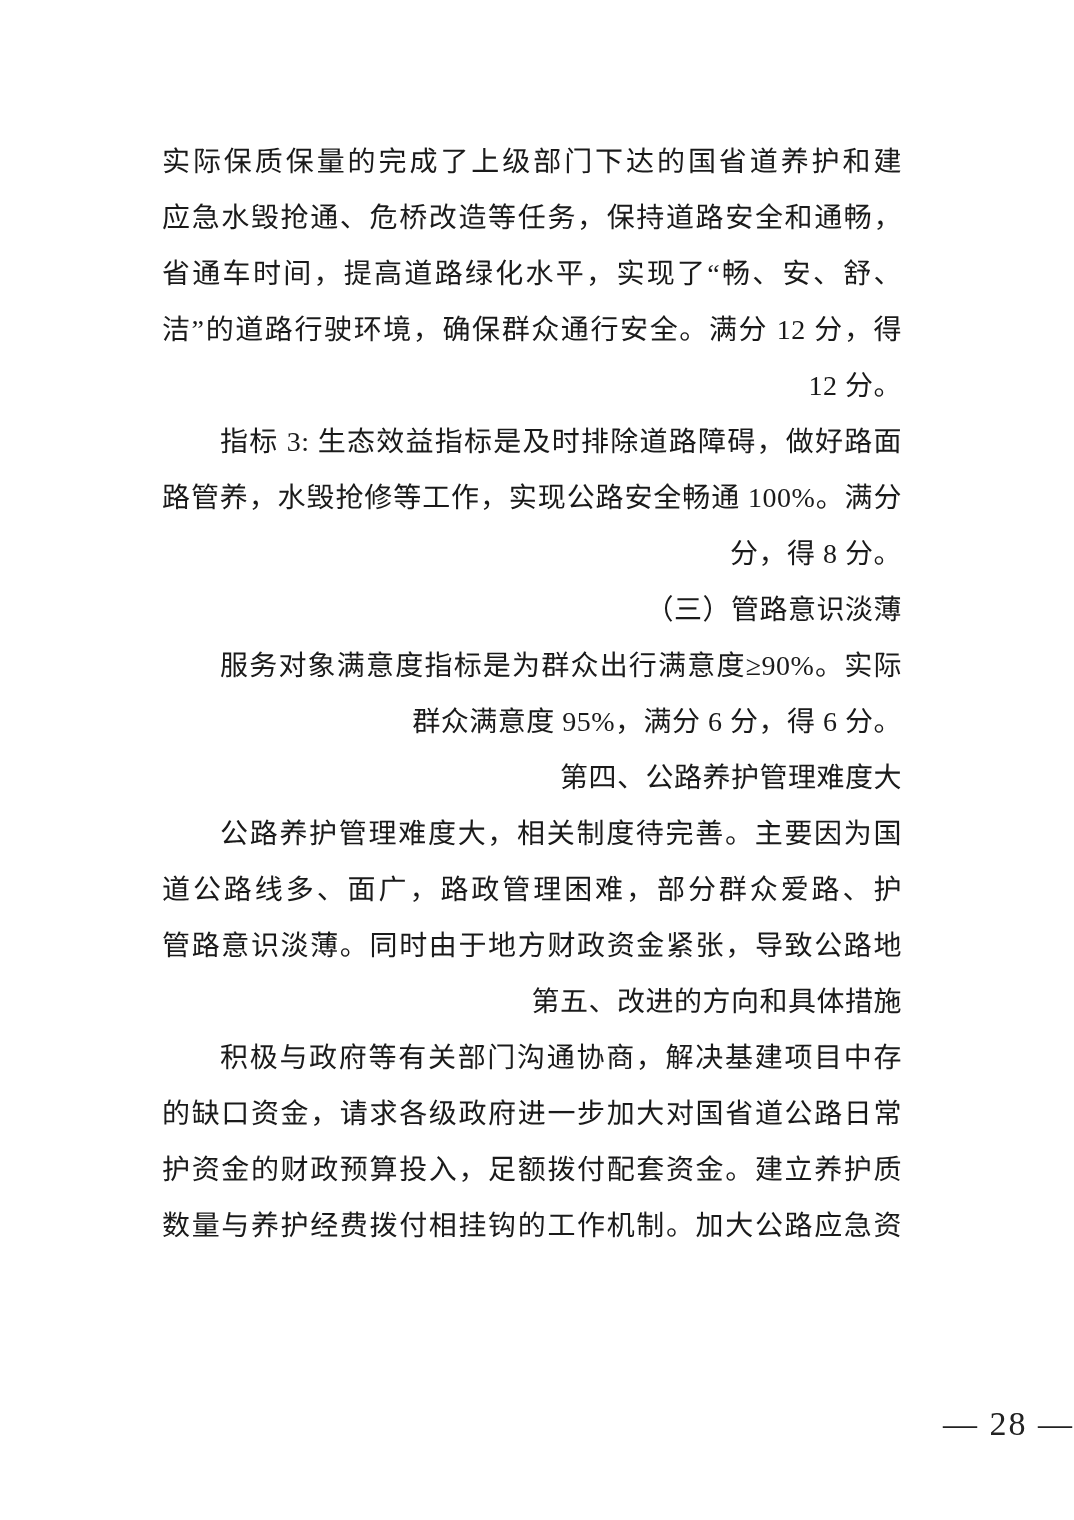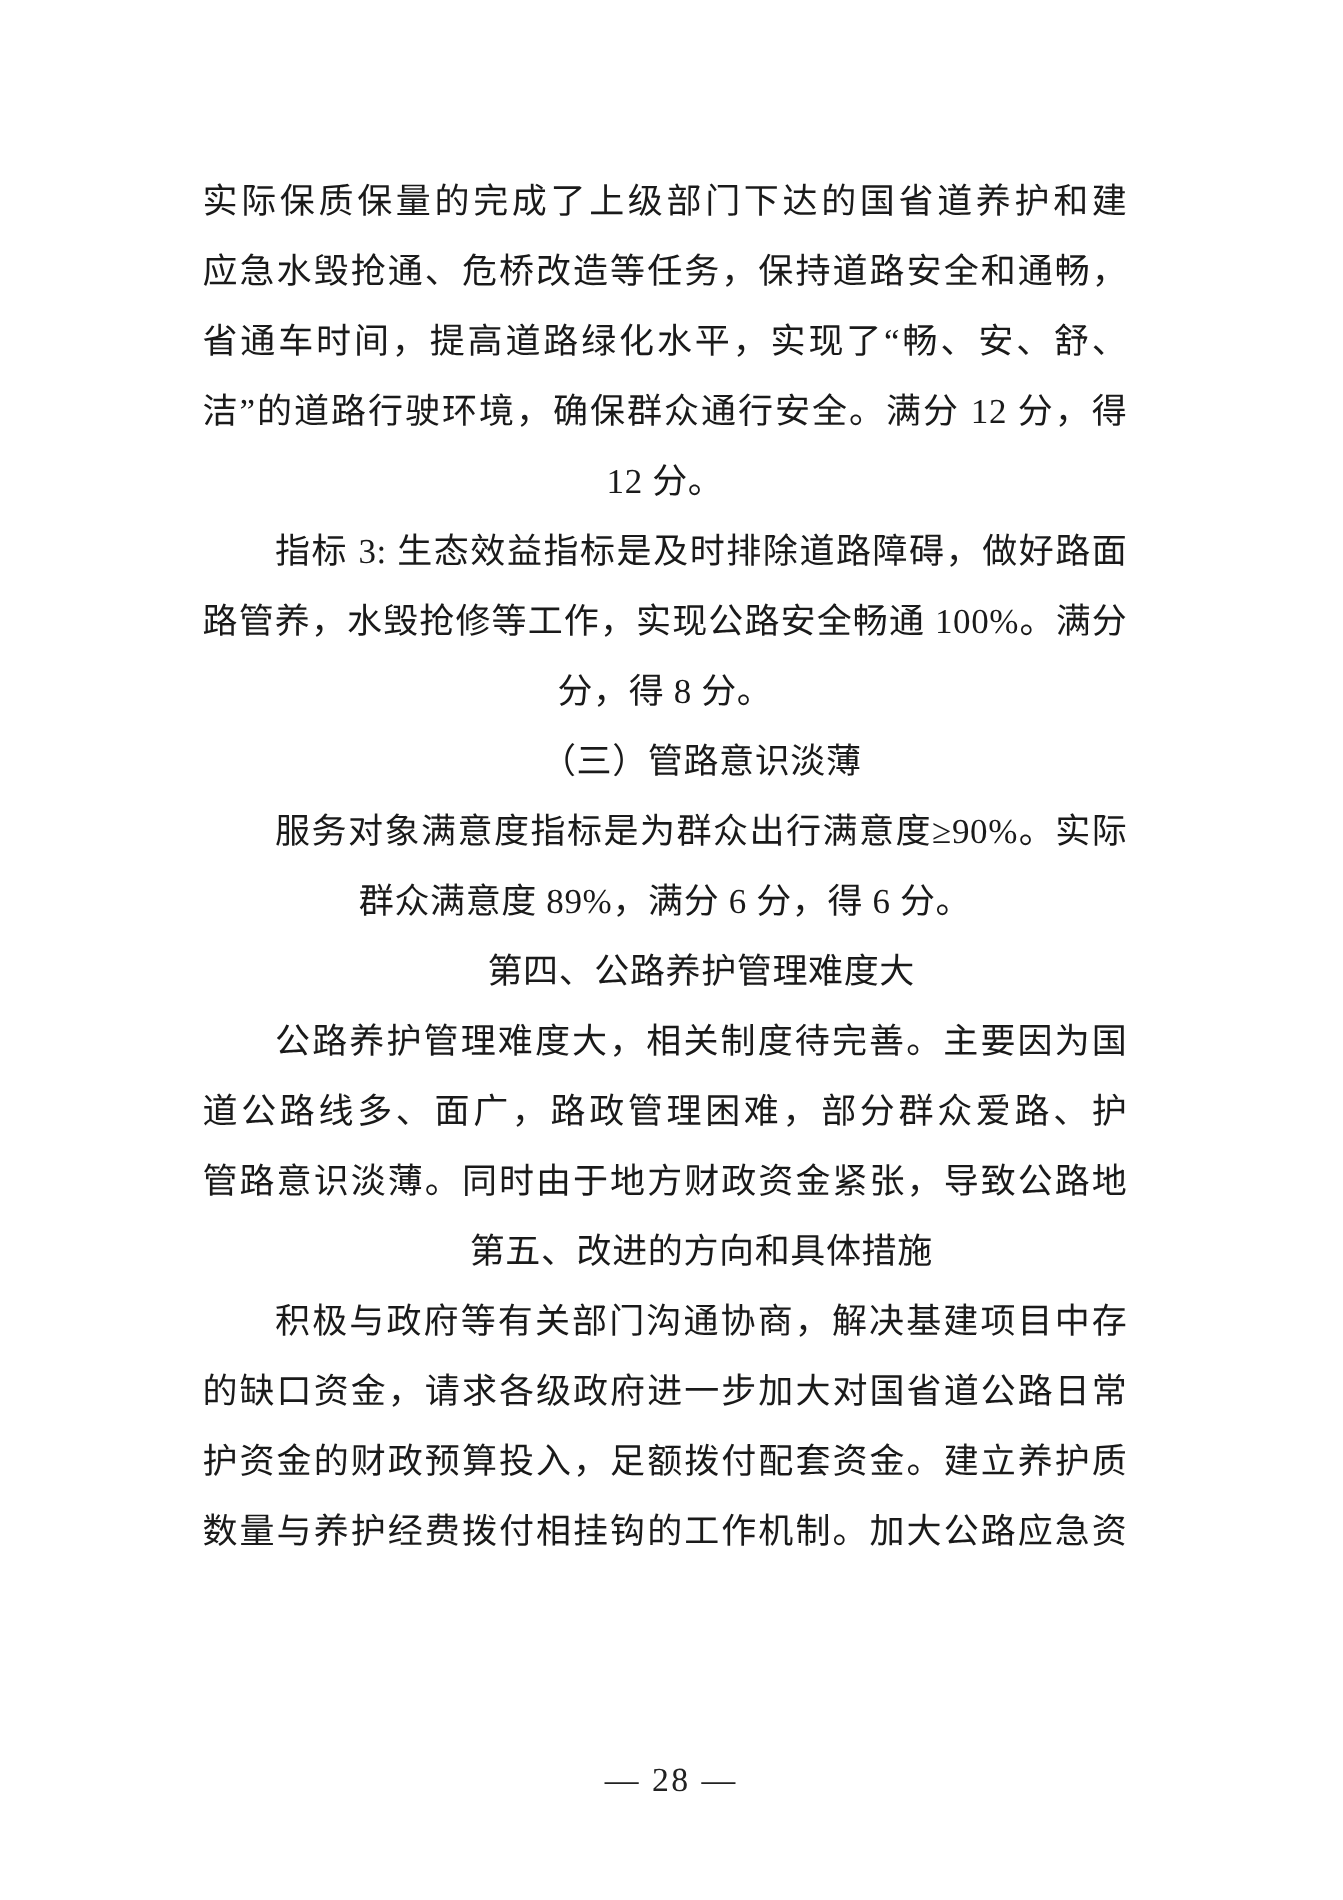--- a/index.html
+++ b/index.html
@@ -23,60 +23,60 @@
     left: 162px;
     top: 134px;
     width: 740px;
   }
   .line {
     height: 56px;
     line-height: 56px;
     font-size: 28px;
     letter-spacing: 0.5px;
     white-space: nowrap;
-    text-align: center;
+    text-align: right;
   }
   .line.fill {
     white-space: normal;
     text-align: justify;
     text-align-last: justify;
     text-justify: inter-character;
     overflow: hidden;
   }
   .line.indent {
     padding-left: 58px;
   }
   .footer {
     position: absolute;
     left: 0;
     top: 1406px;
     width: 100%;
-    text-align: center;
-    font-size: 27px;
+    text-align: right;
+    font-size: 34px;
     line-height: 36px;
     letter-spacing: 2px;
     color: #222222;
   }
 </style>
 </head>
 <body>
 
 <div class="page">
   <div class="text-block">
       <div class="line fill">实际保质保量的完成了上级部门下达的国省道养护和建设、</div>
       <div class="line fill">应急水毁抢通、危桥改造等任务，保持道路安全和通畅，节</div>
       <div class="line fill">省通车时间，提高道路绿化水平，实现了“畅、安、舒、美、</div>
       <div class="line fill">洁”的道路行驶环境，确保群众通行安全。满分 12 分，得</div>
       <div class="line">12 分。</div>
       <div class="line indent fill">指标 3: 生态效益指标是及时排除道路障碍，做好路面修</div>
       <div class="line fill">路管养，水毁抢修等工作，实现公路安全畅通 100%。满分 6</div>
       <div class="line">分，得 8 分。</div>
       <div class="line indent">（三）管路意识淡薄</div>
       <div class="line indent fill">服务对象满意度指标是为群众出行满意度≥90%。实际</div>
-      <div class="line">群众满意度 89%，满分 6 分，得 6 分。</div>
+      <div class="line">群众满意度 95%，满分 6 分，得 6 分。</div>
       <div class="line indent">第四、公路养护管理难度大</div>
       <div class="line indent fill">公路养护管理难度大，相关制度待完善。主要因为国省</div>
       <div class="line fill">道公路线多、面广，路政管理困难，部分群众爱路、护路、</div>
       <div class="line fill">管路意识淡薄。同时由于地方财政资金紧张，导致公路地方</div>
       <div class="line indent">第五、改进的方向和具体措施</div>
       <div class="line indent fill">积极与政府等有关部门沟通协商，解决基建项目中存在</div>
       <div class="line fill">的缺口资金，请求各级政府进一步加大对国省道公路日常维</div>
       <div class="line fill">护资金的财政预算投入，足额拨付配套资金。建立养护质量、</div>
       <div class="line fill">数量与养护经费拨付相挂钩的工作机制。加大公路应急资金</div>
     </div>

